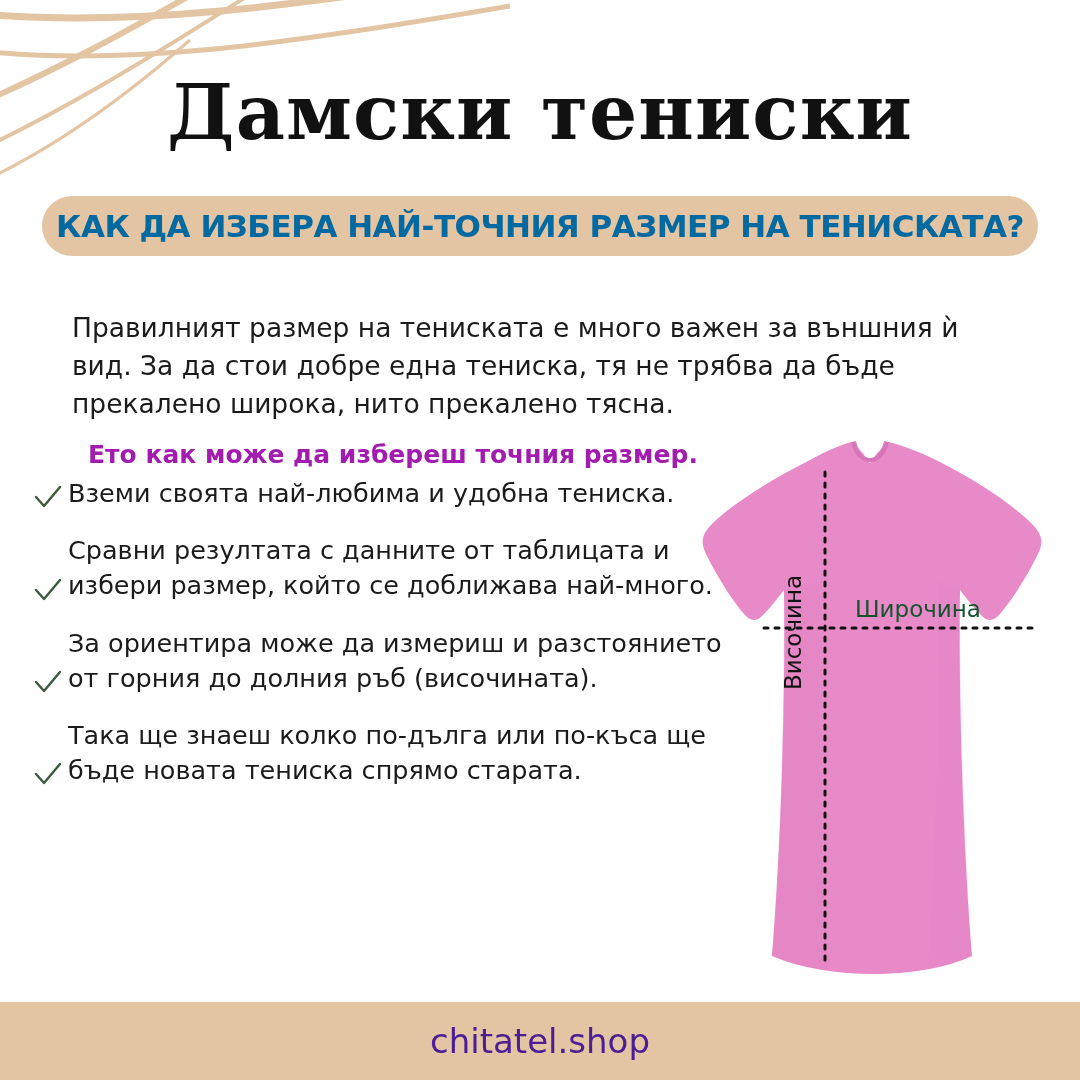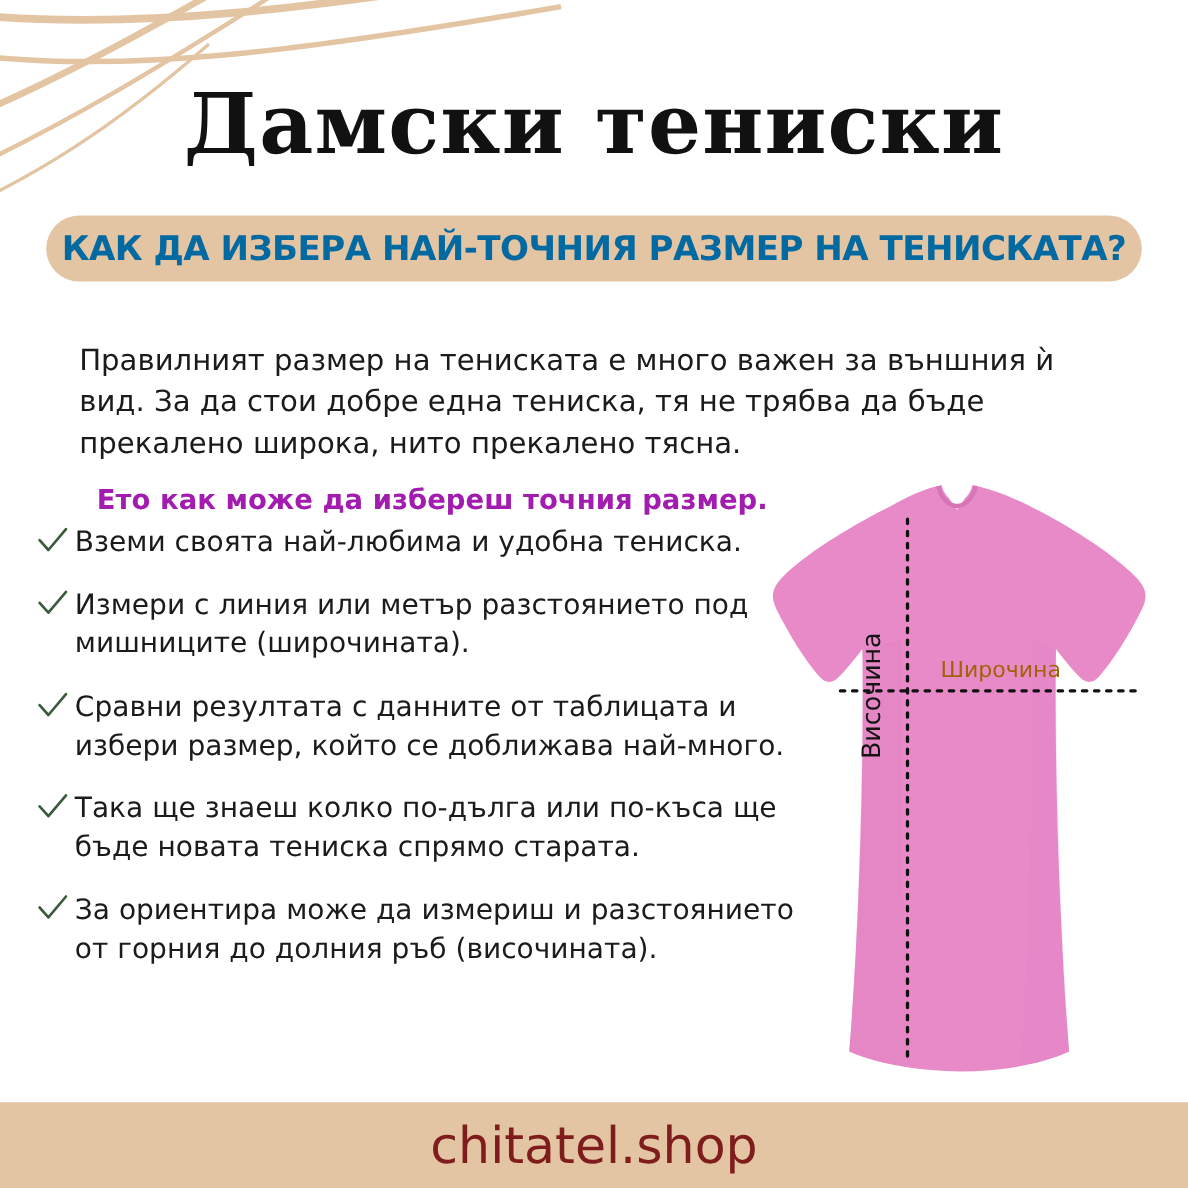--- a/index.html
+++ b/index.html
@@ -85,21 +85,21 @@
 
   
   .checklist {
     position: absolute;
     top: 476px;
     left: 34px;
     width: 690px;
   }
   .check-item {
     display: flex;
-    align-items: flex-start;
+    align-items: flex-end;
     margin-bottom: 22px;
   }
   .check-icon {
     flex: 0 0 auto;
     width: 34px;
     margin-top: 3px;
     color: #3c5a3c;
   }
   .check-icon svg { display: block; }
   .check-text {
@@ -115,22 +115,22 @@
     top: 432px;
     width: 420px;
     height: 570px;
   }
   .shirt-wrap svg { display: block; }
 
   .label-width {
     position: absolute;
     left: 855px;
     top: 596px;
-    font-size: 20px;
-    color: #a16207;
+    font-size: 23px;
+    color: #14532d;
   }
   .label-height {
     position: absolute;
     left: 780px;
     top: 690px;
     font-size: 23px;
     color: #141414;
     transform: rotate(-90deg);
     transform-origin: left top;
   }
@@ -141,22 +141,22 @@
     left: 0;
     bottom: 0;
     width: 1080px;
     height: 78px;
     background: #e3c5a3;
     display: flex;
     align-items: center;
     justify-content: center;
   }
   .footer-text {
-    font-size: 46px;
-    color: #7f1d1d;
+    font-size: 34px;
+    color: #4c1d95;
   }
 </style>
 </head>
 <body>
 
 <div class="corner-deco">
   <svg width="620" height="210" viewBox="0 0 620 210" fill="none">
     <path d="M-40,12 C120,30 300,6 520,-30" stroke="#e3c5a3" stroke-width="7" fill="none"></path>
     <path d="M-40,48 C110,70 290,44 510,6" stroke="#e3c5a3" stroke-width="5" fill="none"></path>
     <path d="M-60,120 C40,80 130,30 235,-30" stroke="#e3c5a3" stroke-width="6" fill="none"></path>
@@ -182,45 +182,37 @@
         </svg>
     </span>
     <span class="check-text">Вземи своята най-любима и удобна тениска.</span>
   </div>
   <div class="check-item">
     <span class="check-icon">
       <svg width="28" height="26" viewBox="0 0 28 26" fill="none">
           <path d="M2 12 L10 21 L26 2" stroke="#3c5a3c" stroke-width="2.4" fill="none" stroke-linecap="round" stroke-linejoin="round"></path>
         </svg>
     </span>
-    <span class="check-text">Измери с линия или метър разстоянието под мишниците (широчината).</span>
-  </div>
-  <div class="check-item">
-    <span class="check-icon">
-      <svg width="28" height="26" viewBox="0 0 28 26" fill="none">
-          <path d="M2 12 L10 21 L26 2" stroke="#3c5a3c" stroke-width="2.4" fill="none" stroke-linecap="round" stroke-linejoin="round"></path>
-        </svg>
-    </span>
     <span class="check-text">Сравни резултата с данните от таблицата и избери размер, който се доближава най-много.</span>
   </div>
   <div class="check-item">
     <span class="check-icon">
       <svg width="28" height="26" viewBox="0 0 28 26" fill="none">
           <path d="M2 12 L10 21 L26 2" stroke="#3c5a3c" stroke-width="2.4" fill="none" stroke-linecap="round" stroke-linejoin="round"></path>
         </svg>
     </span>
+    <span class="check-text">За ориентира може да измериш и разстоянието от горния до долния ръб (височината).</span>
+  </div>
+  <div class="check-item">
+    <span class="check-icon">
+      <svg width="28" height="26" viewBox="0 0 28 26" fill="none">
+          <path d="M2 12 L10 21 L26 2" stroke="#3c5a3c" stroke-width="2.4" fill="none" stroke-linecap="round" stroke-linejoin="round"></path>
+        </svg>
+    </span>
     <span class="check-text">Така ще знаеш колко по-дълга или по-къса ще бъде новата тениска спрямо старата.</span>
-  </div>
-  <div class="check-item">
-    <span class="check-icon">
-      <svg width="28" height="26" viewBox="0 0 28 26" fill="none">
-          <path d="M2 12 L10 21 L26 2" stroke="#3c5a3c" stroke-width="2.4" fill="none" stroke-linecap="round" stroke-linejoin="round"></path>
-        </svg>
-    </span>
-    <span class="check-text">За ориентира може да измериш и разстоянието от горния до долния ръб (височината).</span>
   </div>
 </div>
 
 <div class="shirt-wrap">
   <svg width="420" height="570" viewBox="0 0 420 570" fill="none">
 
     <path d="M150 28
              C168 18, 182 12, 196 9
              C204 26, 216 36, 210 36
              C204 36, 216 26, 224 9

